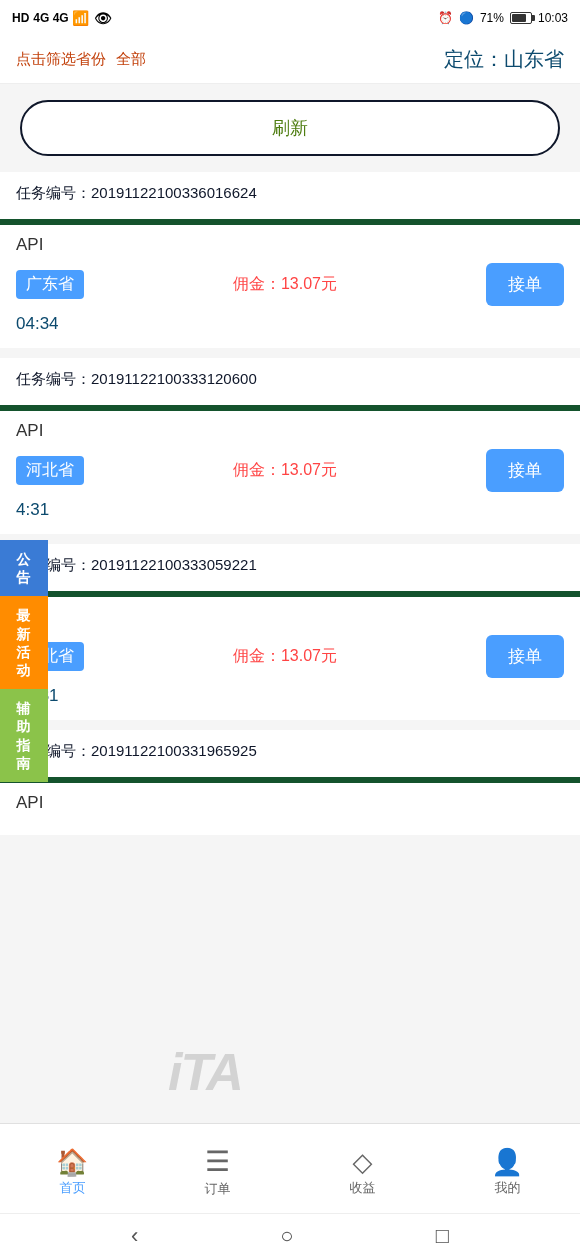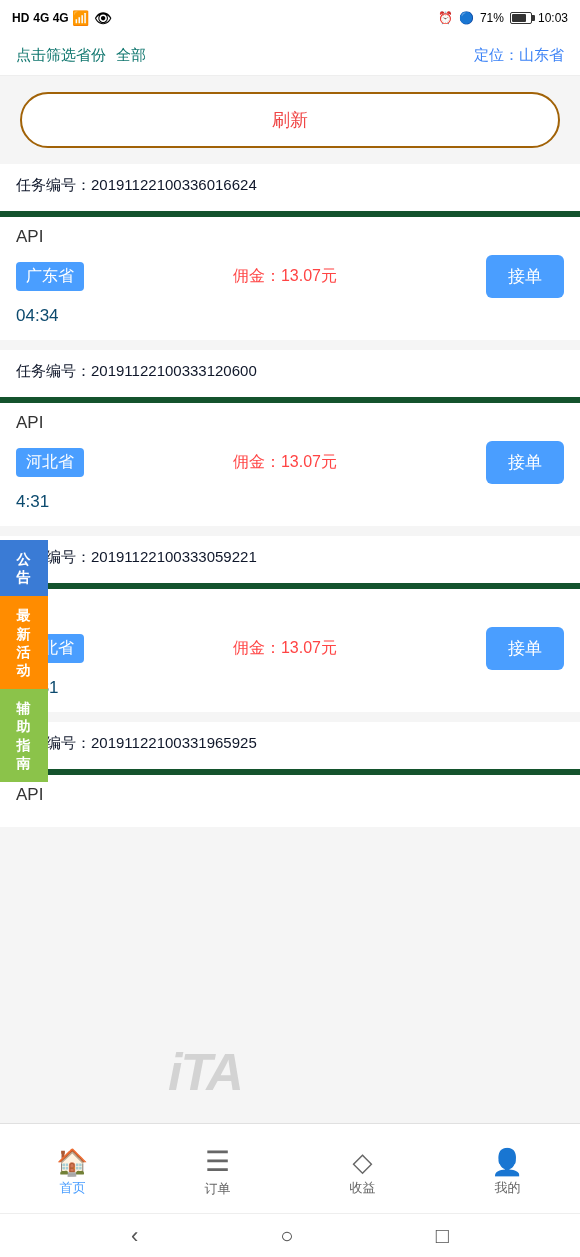--- a/index.html
+++ b/index.html
@@ -72,44 +72,44 @@
       padding: 10px 16px;
       display: flex;
       align-items: center;
       justify-content: space-between;
       border-bottom: 1px solid #eee;
     }
     .filter-left {
       display: flex;
       align-items: center;
       gap: 6px;
-      color: #0f766e;
+      color: #c2410c;
       font-size: 15px;
     }
     .filter-right {
-      color: #3b82f6;
-      font-size: 15px;
+      color: #0c4a6e;
+      font-size: 20px;
       text-align: right;
     }
 
     
     .action-buttons {
       background: #f5f5f5;
       padding: 16px 20px 8px;
       display: flex;
       flex-direction: column;
       gap: 12px;
     }
     .btn-refresh, .btn-grab {
       width: 100%;
       padding: 14px;
-      border: 2px solid #a16207;
+      border: 2px solid #0f172a;
       border-radius: 50px;
       background: #fff;
-      color: #ef4444;
+      color: #4d7c0f;
       font-size: 18px;
       text-align: center;
       cursor: pointer;
     }
 
     
     .card-list {
       padding: 8px 0;
     }
 

